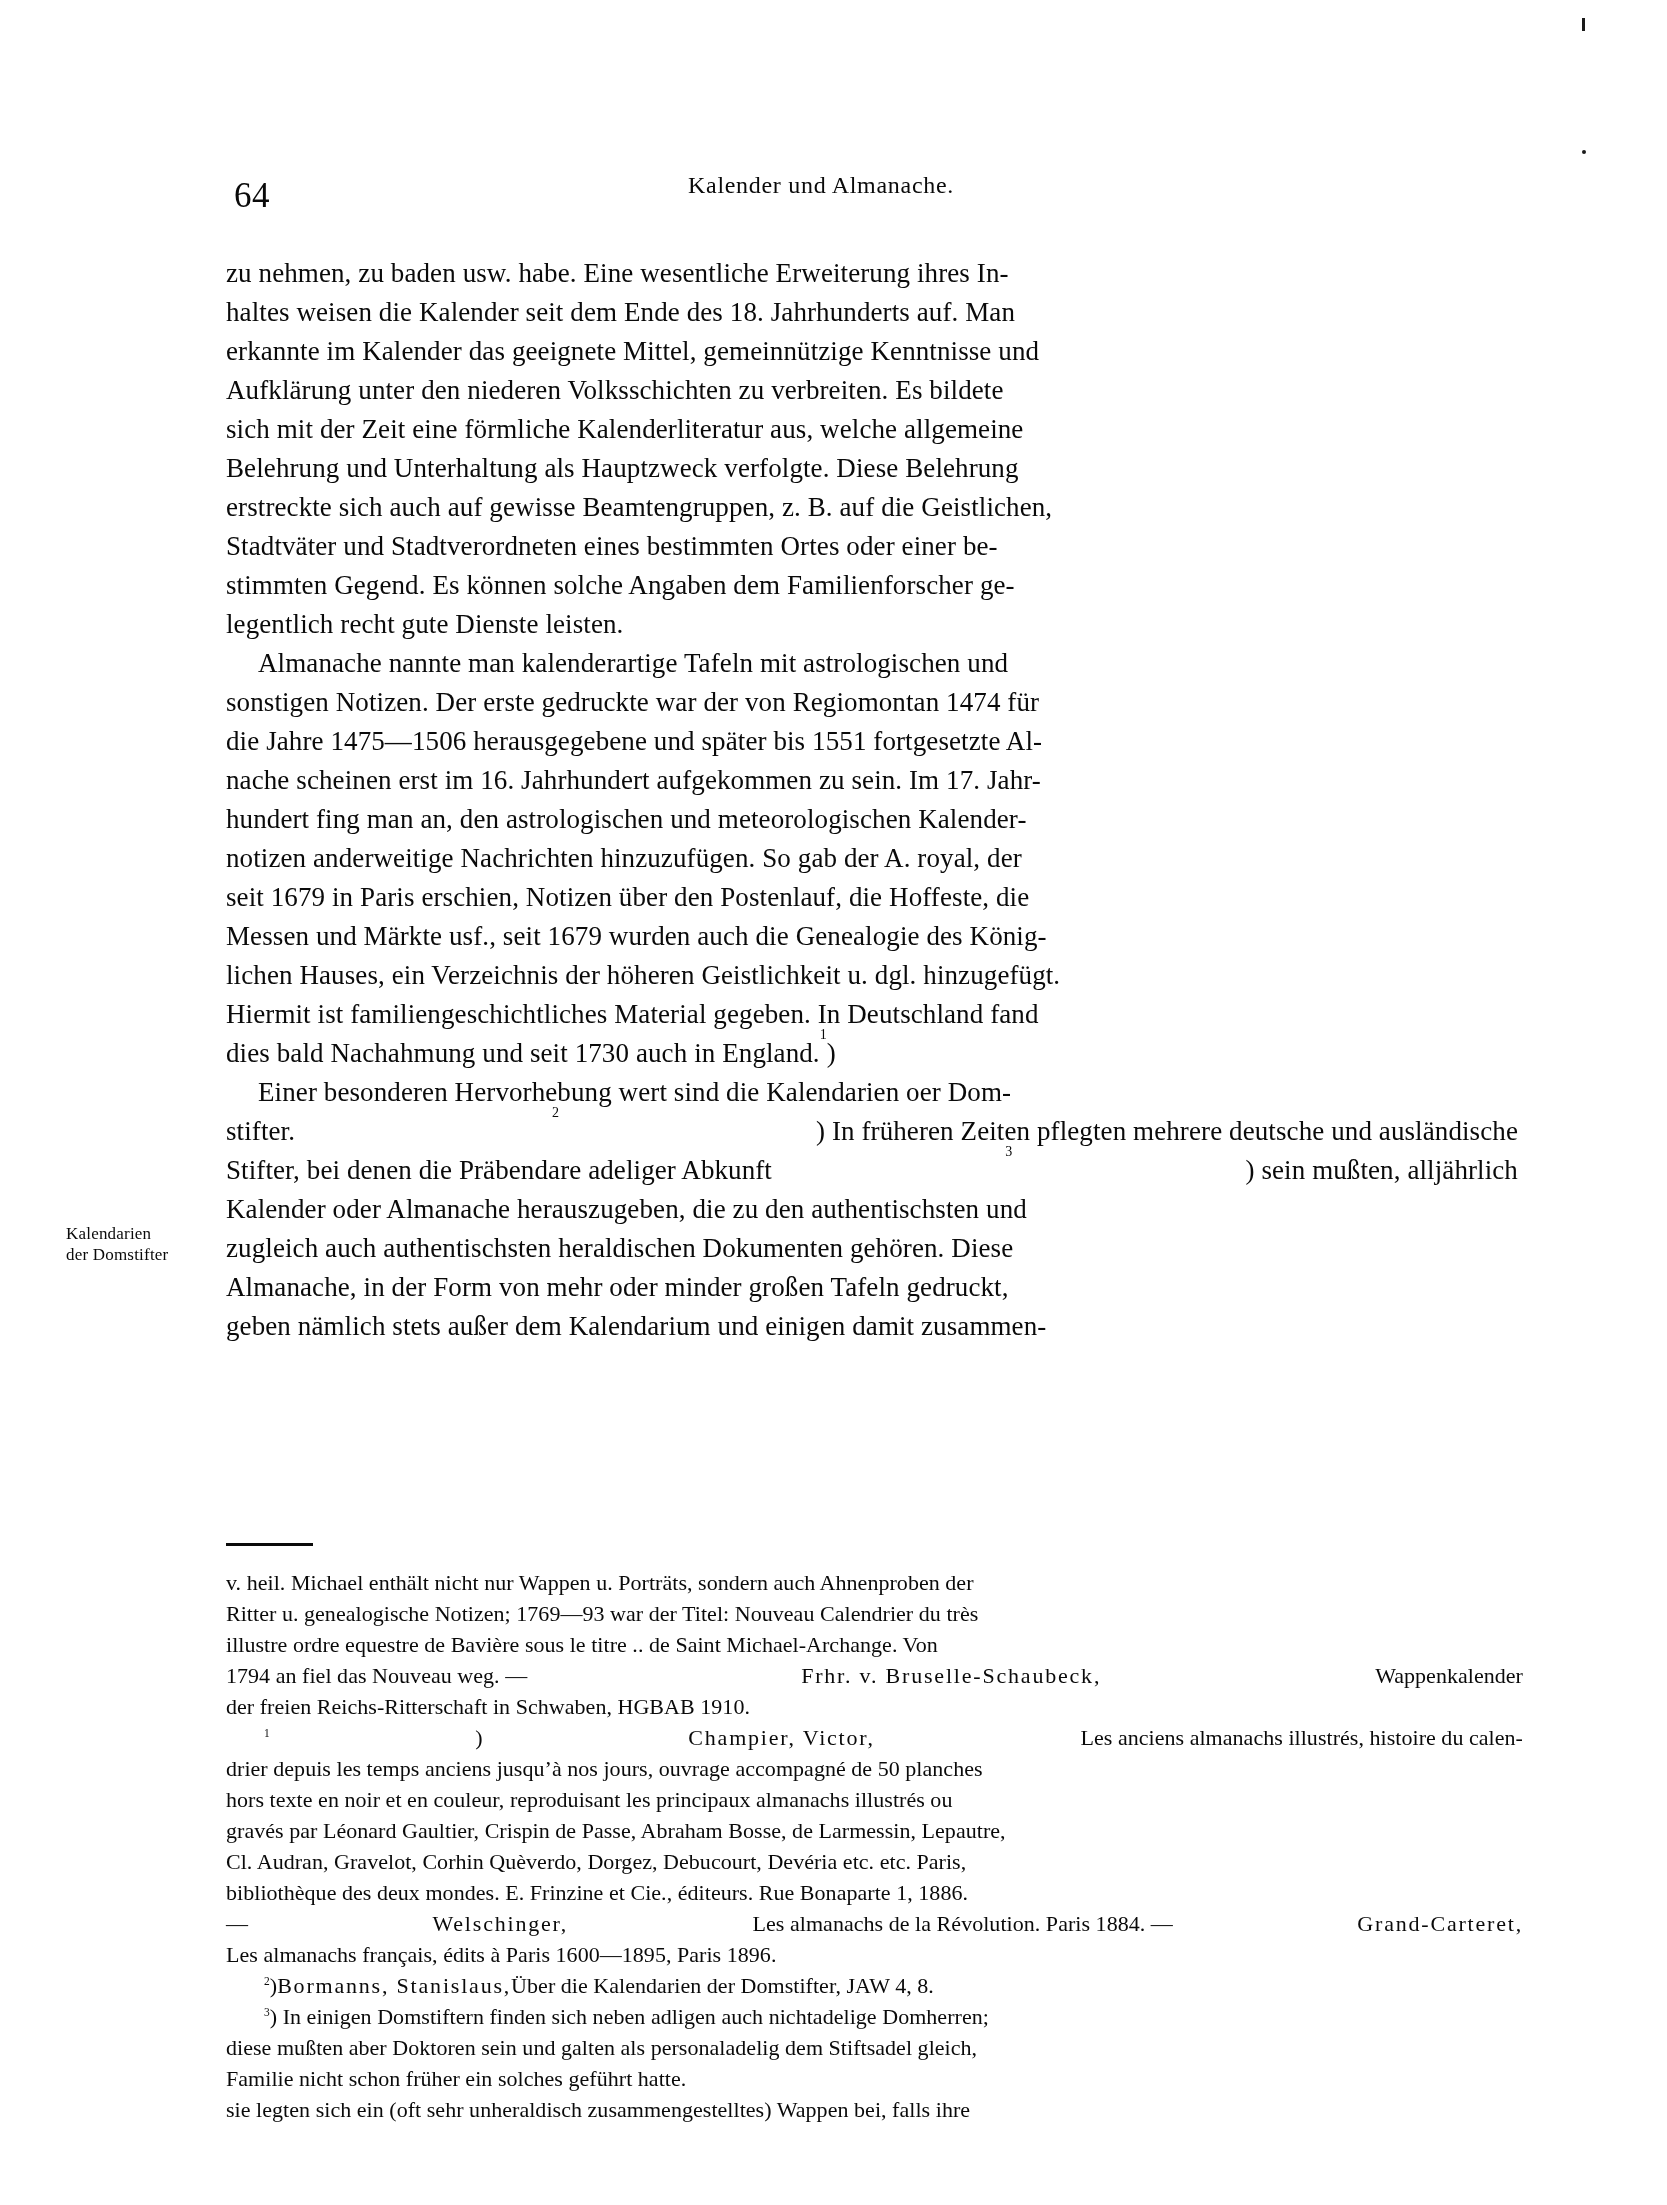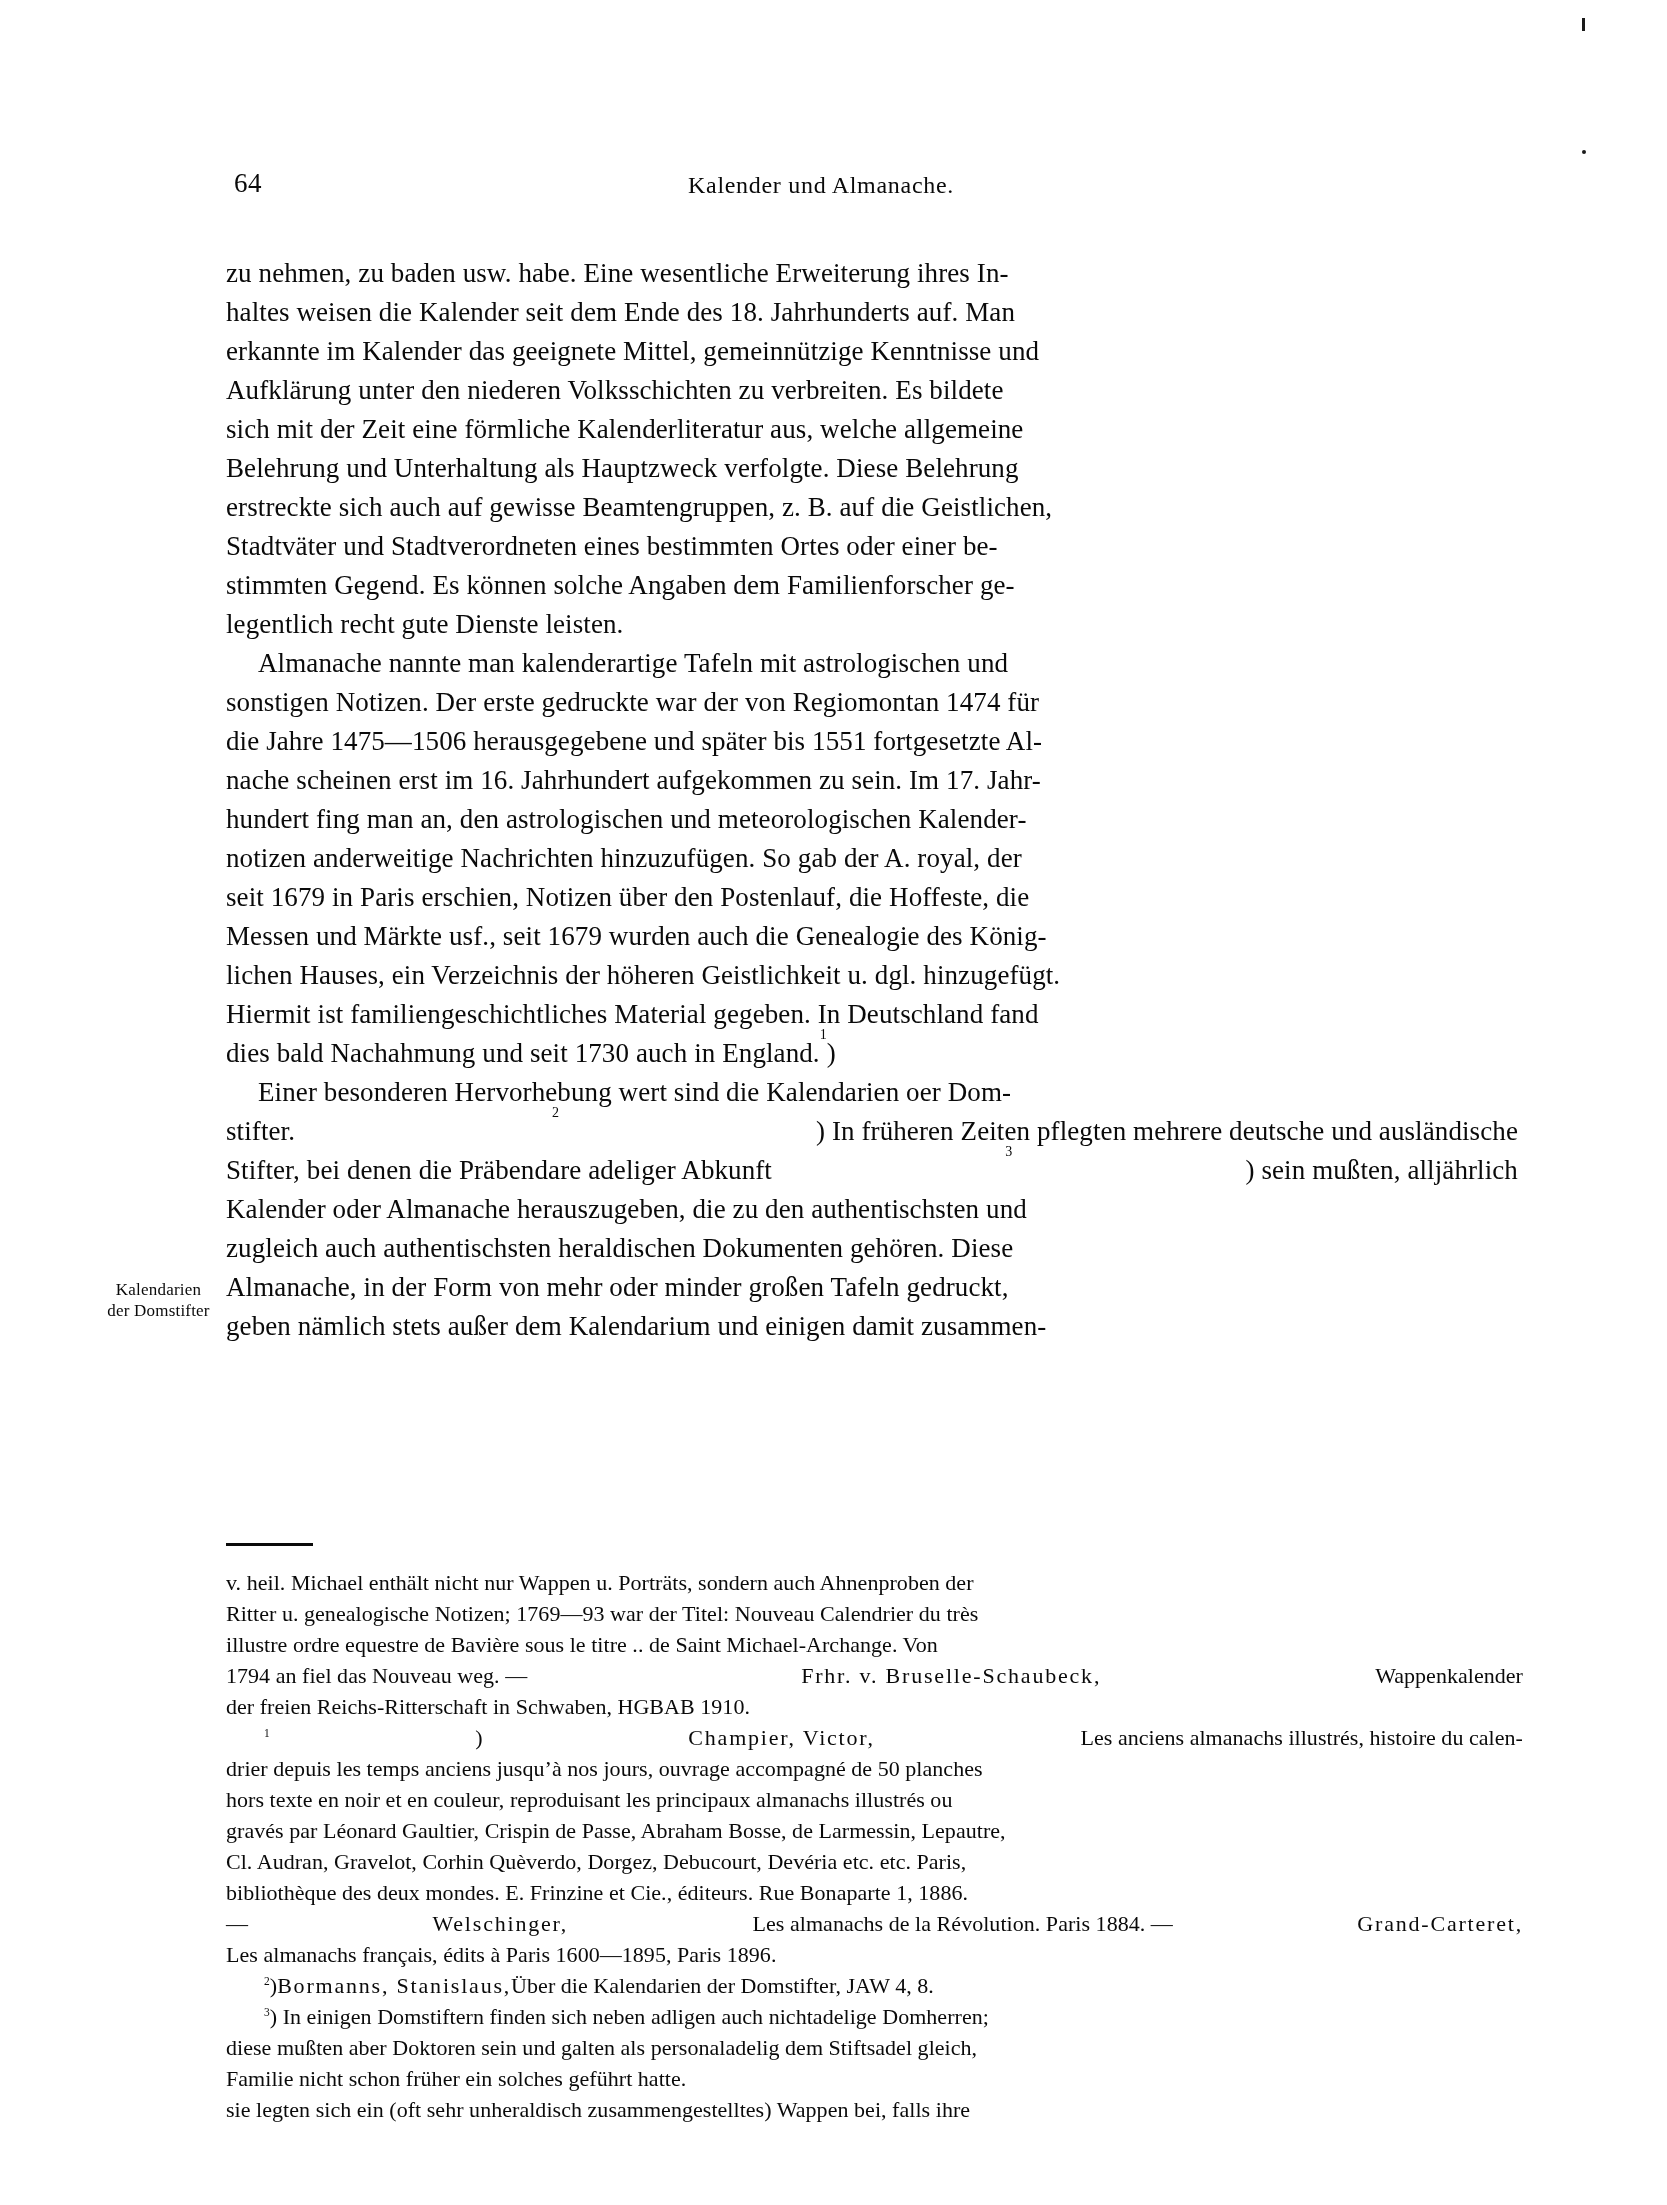--- a/index.html
+++ b/index.html
@@ -23,22 +23,22 @@
   .running-head {
     position: absolute;
     left: 0;
     top: 168px;
     width: 1667px;
     height: 49px;
   }
   .folio {
     position: absolute;
     left: 234px;
-    top: 0;
-    font-size: 27px;
+    top: 8px;
+    font-size: 35px;
     letter-spacing: 0.4px;
   }
   .head-title {
     position: absolute;
     left: 688px;
     top: 4.4px;
     font-size: 24px;
     letter-spacing: 0.7px;
   }
 
@@ -73,23 +73,22 @@
   sup {
     font-size: 0.52em;
     vertical-align: super;
     line-height: 0;
   }
 
   
   .margin-note {
     position: absolute;
     left: 66px;
-    top: 1279px;
+    top: 1223px;
     width: 185px;
-    text-align: center;
     font-size: 17px;
     line-height: 21px;
     letter-spacing: 0.2px;
   }
 
   
   .fn-rule {
     position: absolute;
     left: 226px;
     top: 1543px;

